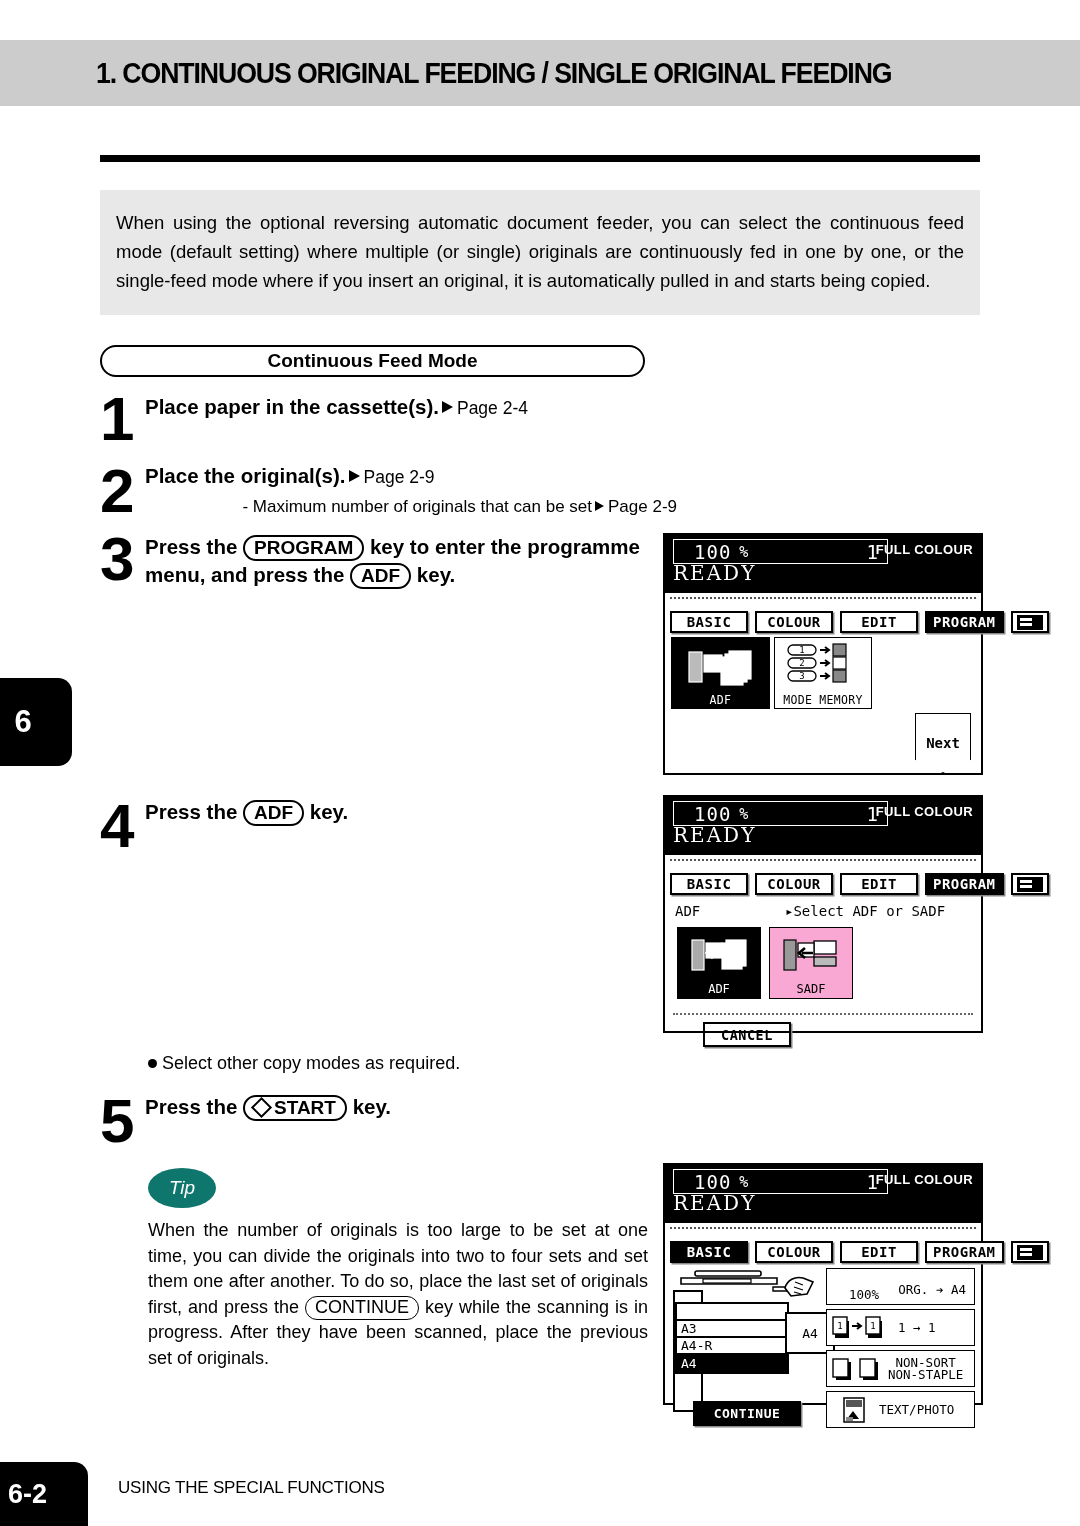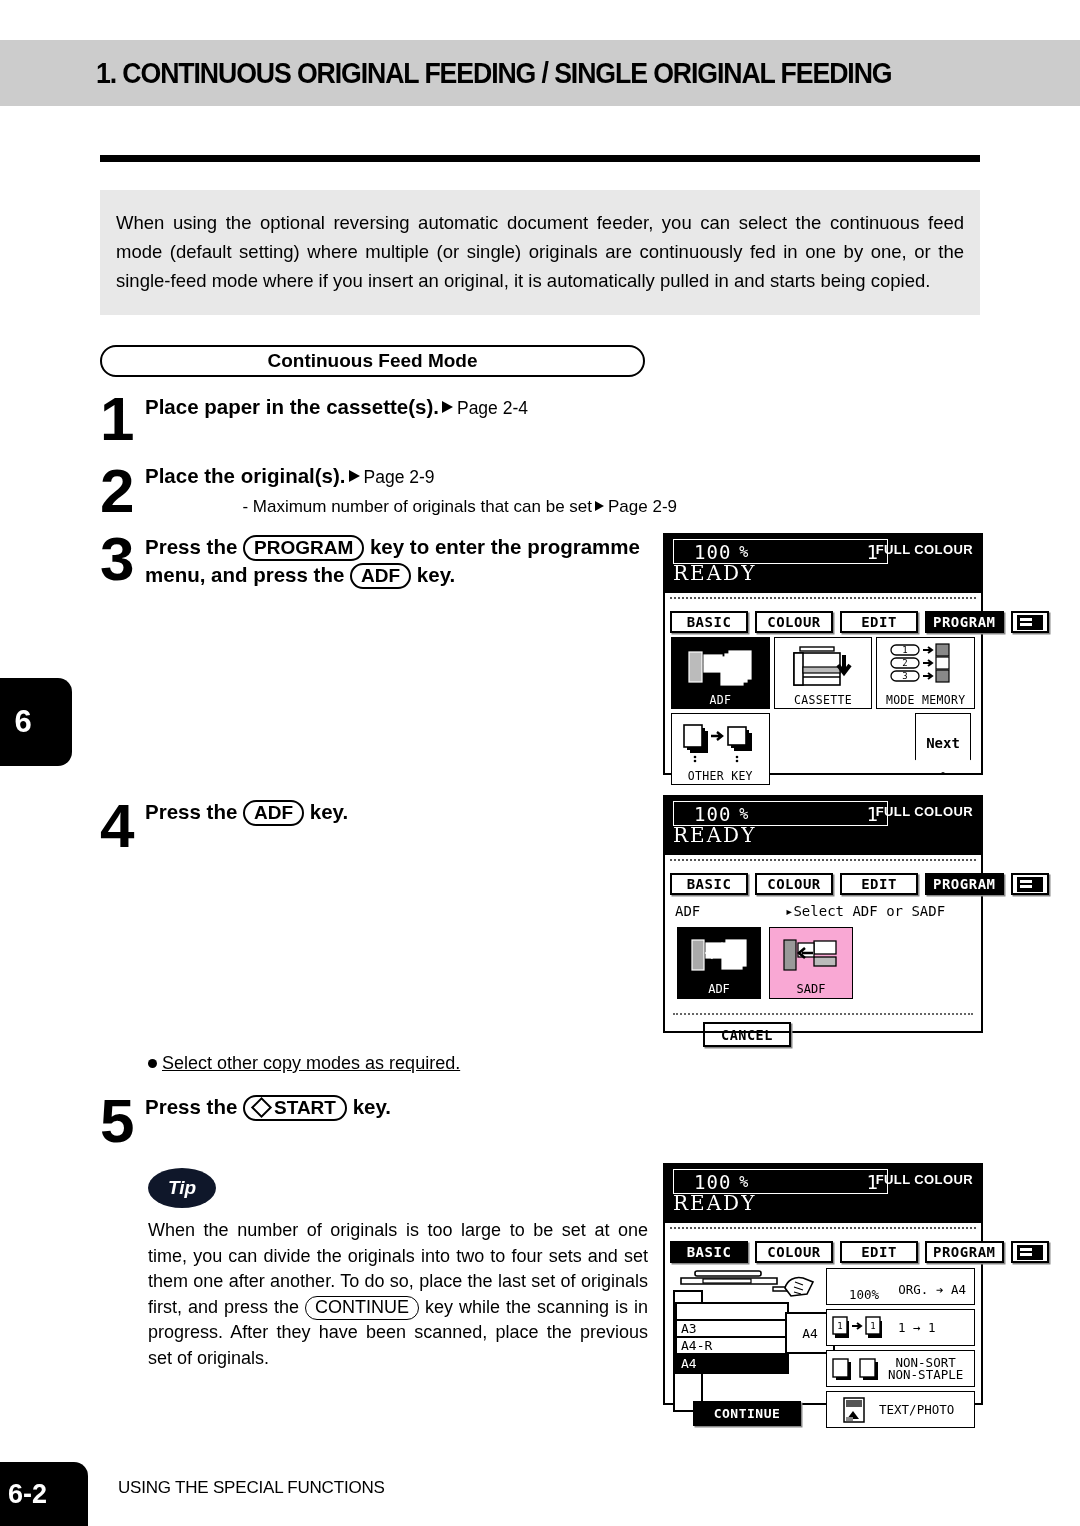--- a/index.html
+++ b/index.html
@@ -67,33 +67,33 @@
     font-size:19px;white-space:nowrap;
   }
   .key.thin{font-weight:normal;font-size:18px;border-width:1.6px;}
 
   .diamond{
     display:inline-block;width:11px;height:11px;border:2px solid #000;
     transform:rotate(45deg);margin-right:5px;vertical-align:-1px;
   }
 
   .bullet-line{
-    position:absolute;font-size:18px;color:#000;text-decoration:underline;
+    position:absolute;font-size:18px;color:#000;
   }
   .dot{
     display:inline-block;width:9px;height:9px;border-radius:50%;
     background:#000;margin-right:5px;vertical-align:1px;
   }
 
   
   .tip-badge{
     position:absolute;left:148px;top:1168px;width:68px;height:40px;
-    background:#0f172a;border-radius:50%;color:#fff;
+    background:#0f766e;border-radius:50%;color:#fff;
     display:flex;align-items:center;justify-content:center;
-    font-size:19px;font-weight:bold;font-style:italic;
+    font-size:19px;font-weight:normal;font-style:italic;
   }
   .tip-text{
     position:absolute;left:148px;top:1218px;width:500px;
     font-size:18px;line-height:25.5px;color:#000;
     text-align:justify;text-justify:inter-word;
   }
 
   
   .side-tab{
     position:absolute;left:-26px;top:678px;width:98px;height:88px;
@@ -353,33 +353,20 @@
           <rect x="4" y="6" width="13" height="30" fill="#bbb" stroke="#fff" stroke-width="1.2"></rect>
           <rect x="19" y="9" width="18" height="17" fill="#fff" stroke="#fff" stroke-width="1.2"></rect>
           <path d="M36 18 L24 18 M27 13 L21 18 L27 23" stroke="#fff" stroke-width="3" fill="none"></path>
         </svg>
       </div>
       <div class="lab">ADF</div>
     </div>
 
 
 
-    <div class="cell">
-      <div class="art">
-        <svg width="70" height="42" viewBox="0 0 70 42">
-          <rect x="12" y="2" width="34" height="4" fill="#fff" stroke="#000" stroke-width="1.4"></rect>
-          <rect x="6" y="8" width="46" height="32" fill="#fff" stroke="#000" stroke-width="1.6"></rect>
-          <rect x="6" y="8" width="9" height="32" fill="#fff" stroke="#000" stroke-width="1.6"></rect>
-          <rect x="15" y="22" width="37" height="6" fill="#bbb" stroke="#000" stroke-width="1.2"></rect>
-          <line x1="15" y1="32" x2="52" y2="32" stroke="#000" stroke-width="1.4"></line>
-          <path d="M56 10 L56 26 M50 20 L56 28 L62 20" stroke="#000" stroke-width="4" fill="none"></path>
-        </svg>
-      </div>
-      <div class="lab">CASSETTE</div>
-    </div>
 
     <div class="cell">
       <div class="art">
         <svg width="78" height="46" viewBox="0 0 78 46">
           <g font-family="DejaVu Sans Mono" font-size="9" text-anchor="middle">
             <rect x="4" y="2" width="28" height="10" rx="5" fill="#fff" stroke="#000" stroke-width="1.3"></rect>
             <text x="18" y="10">1</text>
             <rect x="4" y="15" width="28" height="10" rx="5" fill="#fff" stroke="#000" stroke-width="1.3"></rect>
             <text x="18" y="23">2</text>
             <rect x="4" y="28" width="28" height="10" rx="5" fill="#fff" stroke="#000" stroke-width="1.3"></rect>
@@ -391,40 +378,20 @@
             <path d="M36 33 H44 M41 30 L45 33 L41 36"></path>
           </g>
           <rect x="49" y="1" width="13" height="12" fill="#888" stroke="#000" stroke-width="1.2"></rect>
           <rect x="49" y="14" width="13" height="12" fill="#fff" stroke="#000" stroke-width="1.2"></rect>
           <rect x="49" y="27" width="13" height="12" fill="#888" stroke="#000" stroke-width="1.2"></rect>
         </svg>
       </div>
       <div class="lab">MODE MEMORY</div>
     </div>
 
-    <div class="cell">
-      <div class="art">
-        <svg width="76" height="42" viewBox="0 0 76 42">
-          <rect x="8" y="10" width="18" height="22" fill="#000"></rect>
-          <rect x="5" y="7" width="18" height="22" fill="#000"></rect>
-          <rect x="2" y="4" width="18" height="22" fill="#fff" stroke="#000" stroke-width="1.6"></rect>
-          <path d="M29 15 H39 M35 11 L40 15 L35 19" stroke="#000" stroke-width="2.4" fill="none"></path>
-          <rect x="52" y="12" width="18" height="18" fill="#000"></rect>
-          <rect x="49" y="9" width="18" height="18" fill="#000"></rect>
-          <rect x="46" y="6" width="18" height="18" fill="#fff" stroke="#000" stroke-width="1.6"></rect>
-          <g fill="#000">
-              <circle cx="13" cy="36" r="1.3"></circle>
-              <circle cx="13" cy="40" r="1.3"></circle>
-          <circle cx="55" cy="36" r="1.3"></circle>
-              <circle cx="55" cy="40" r="1.3"></circle>
-            </g>
-        </svg>
-      </div>
-      <div class="lab">OTHER KEY</div>
-    </div>
   </div>
 
   <div class="next-tab">
     <span>Next</span>
   </div>
 </div>
 
 <div class="lcd" style="left:663px;top:795px;width:320px;height:238px;">
   <div class="lcd-top">
     <div class="lcd-ratio">

